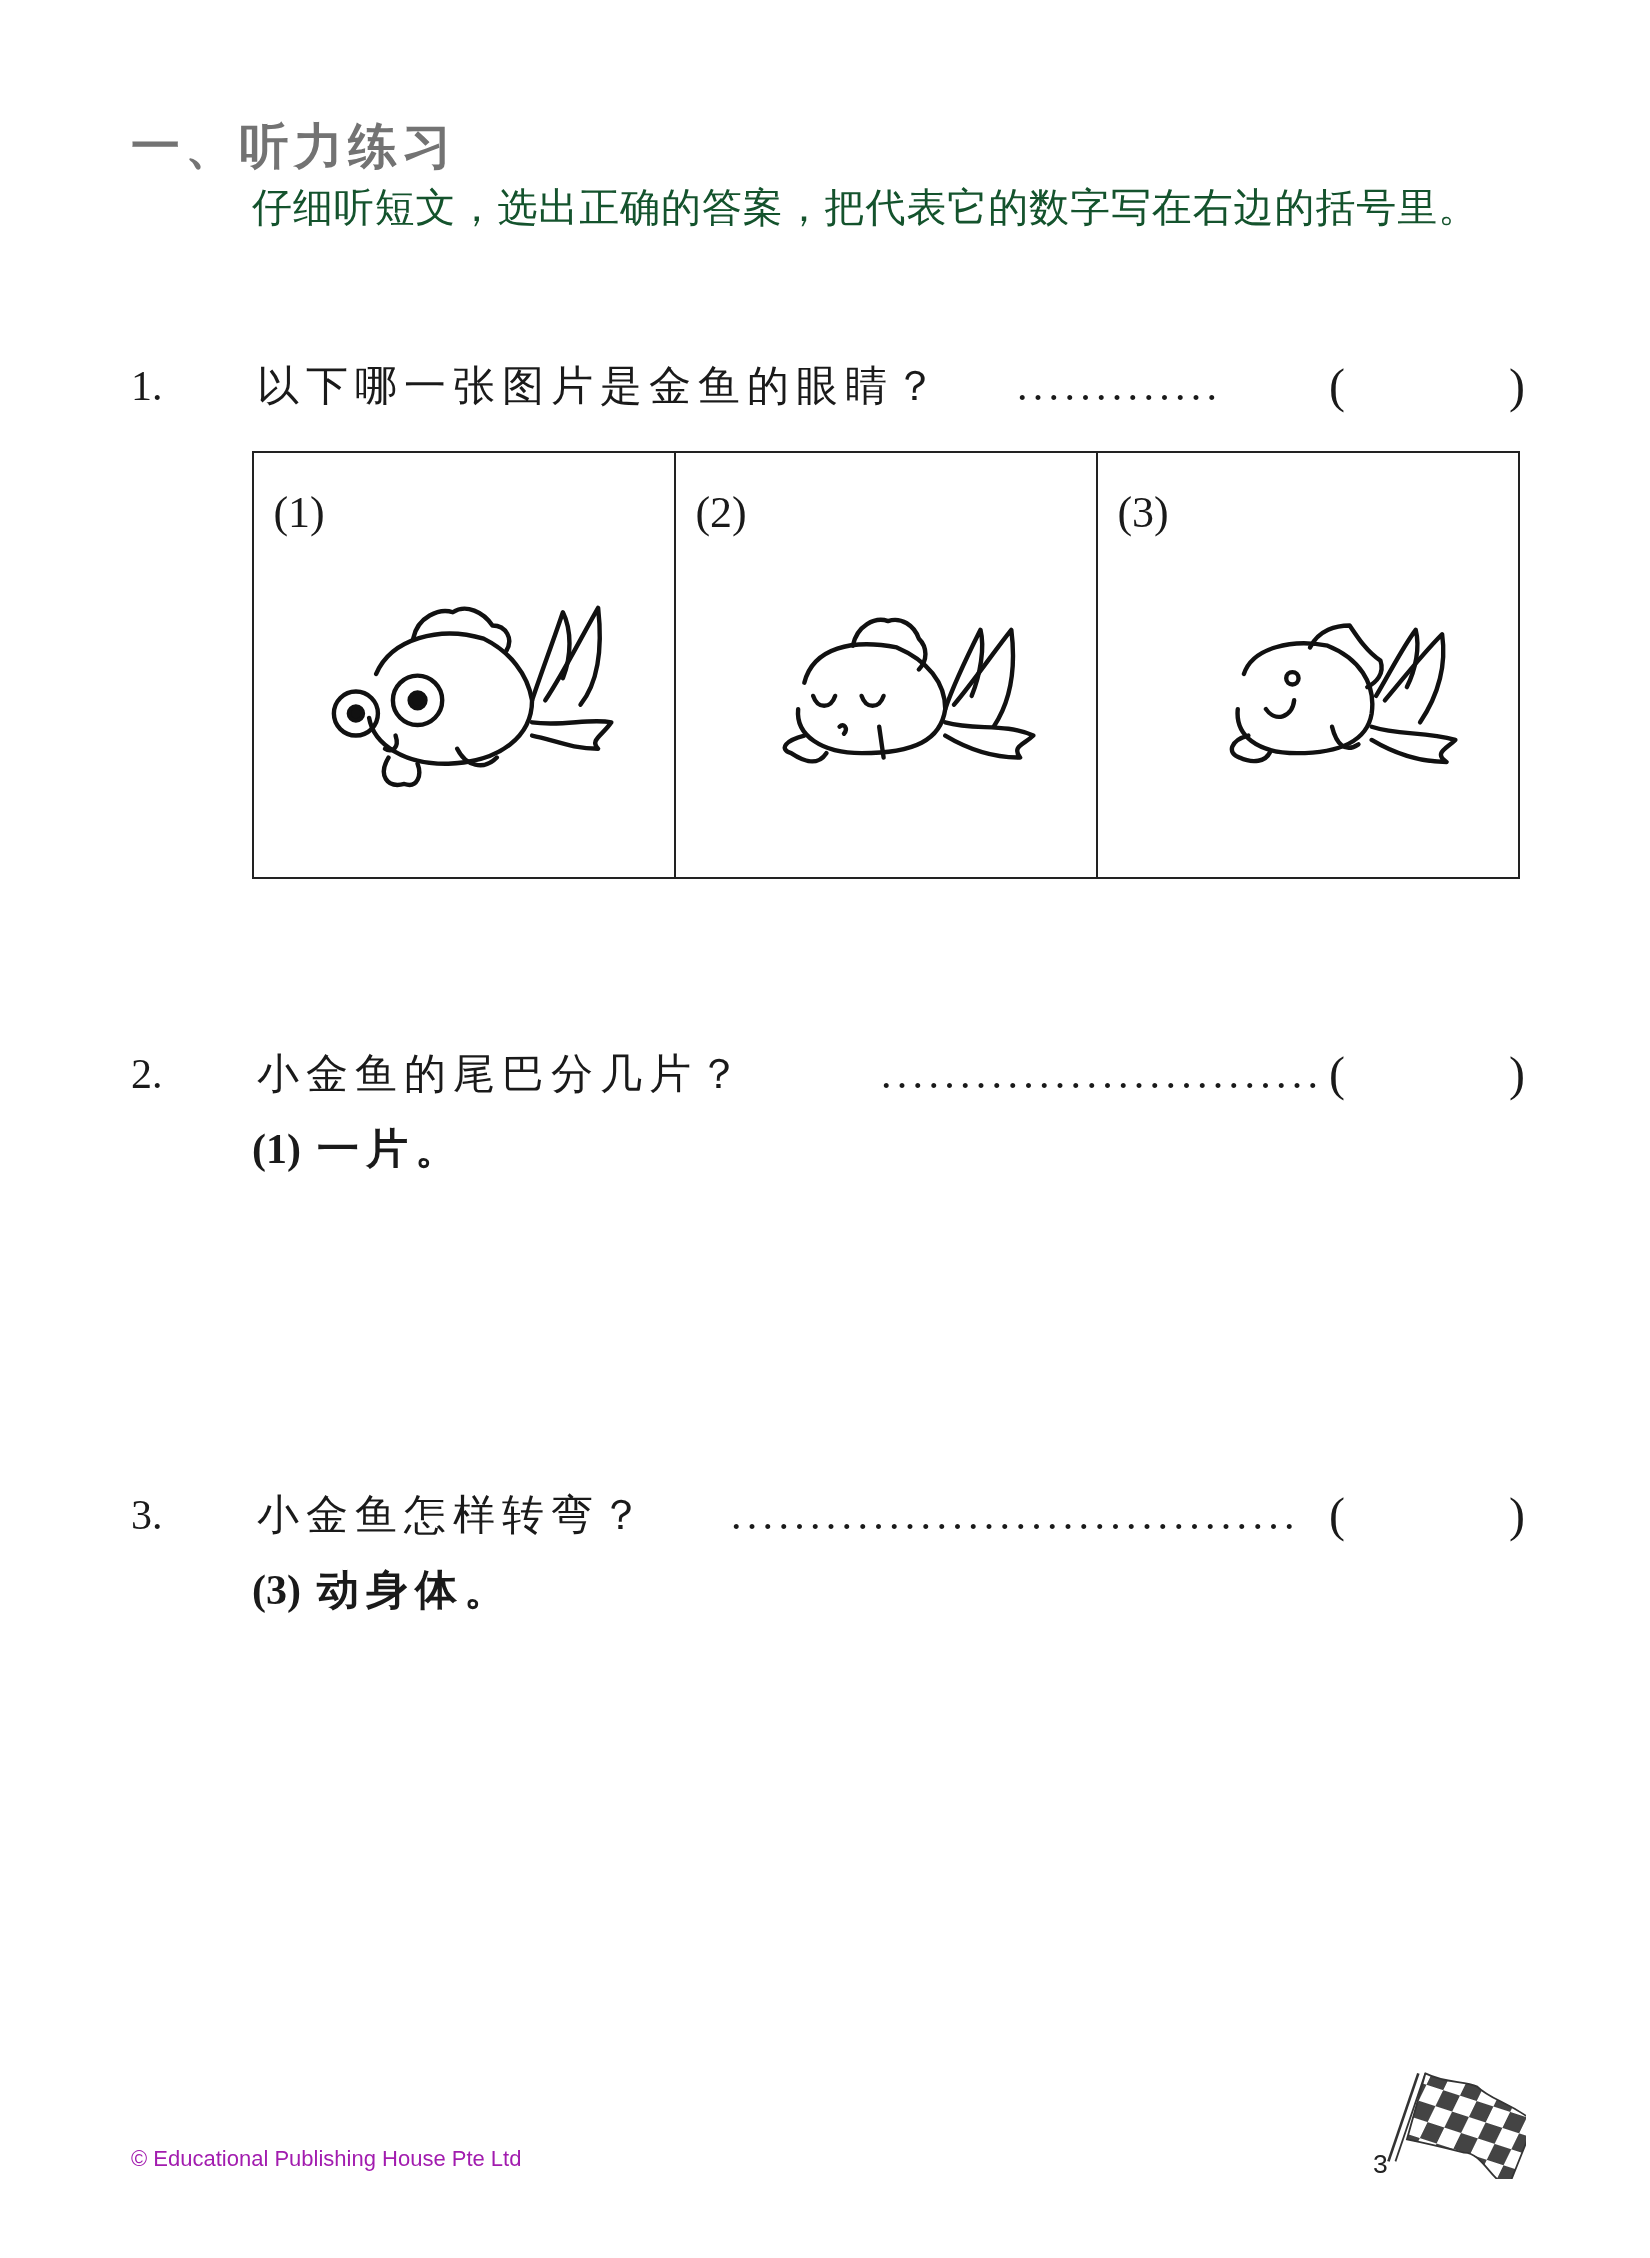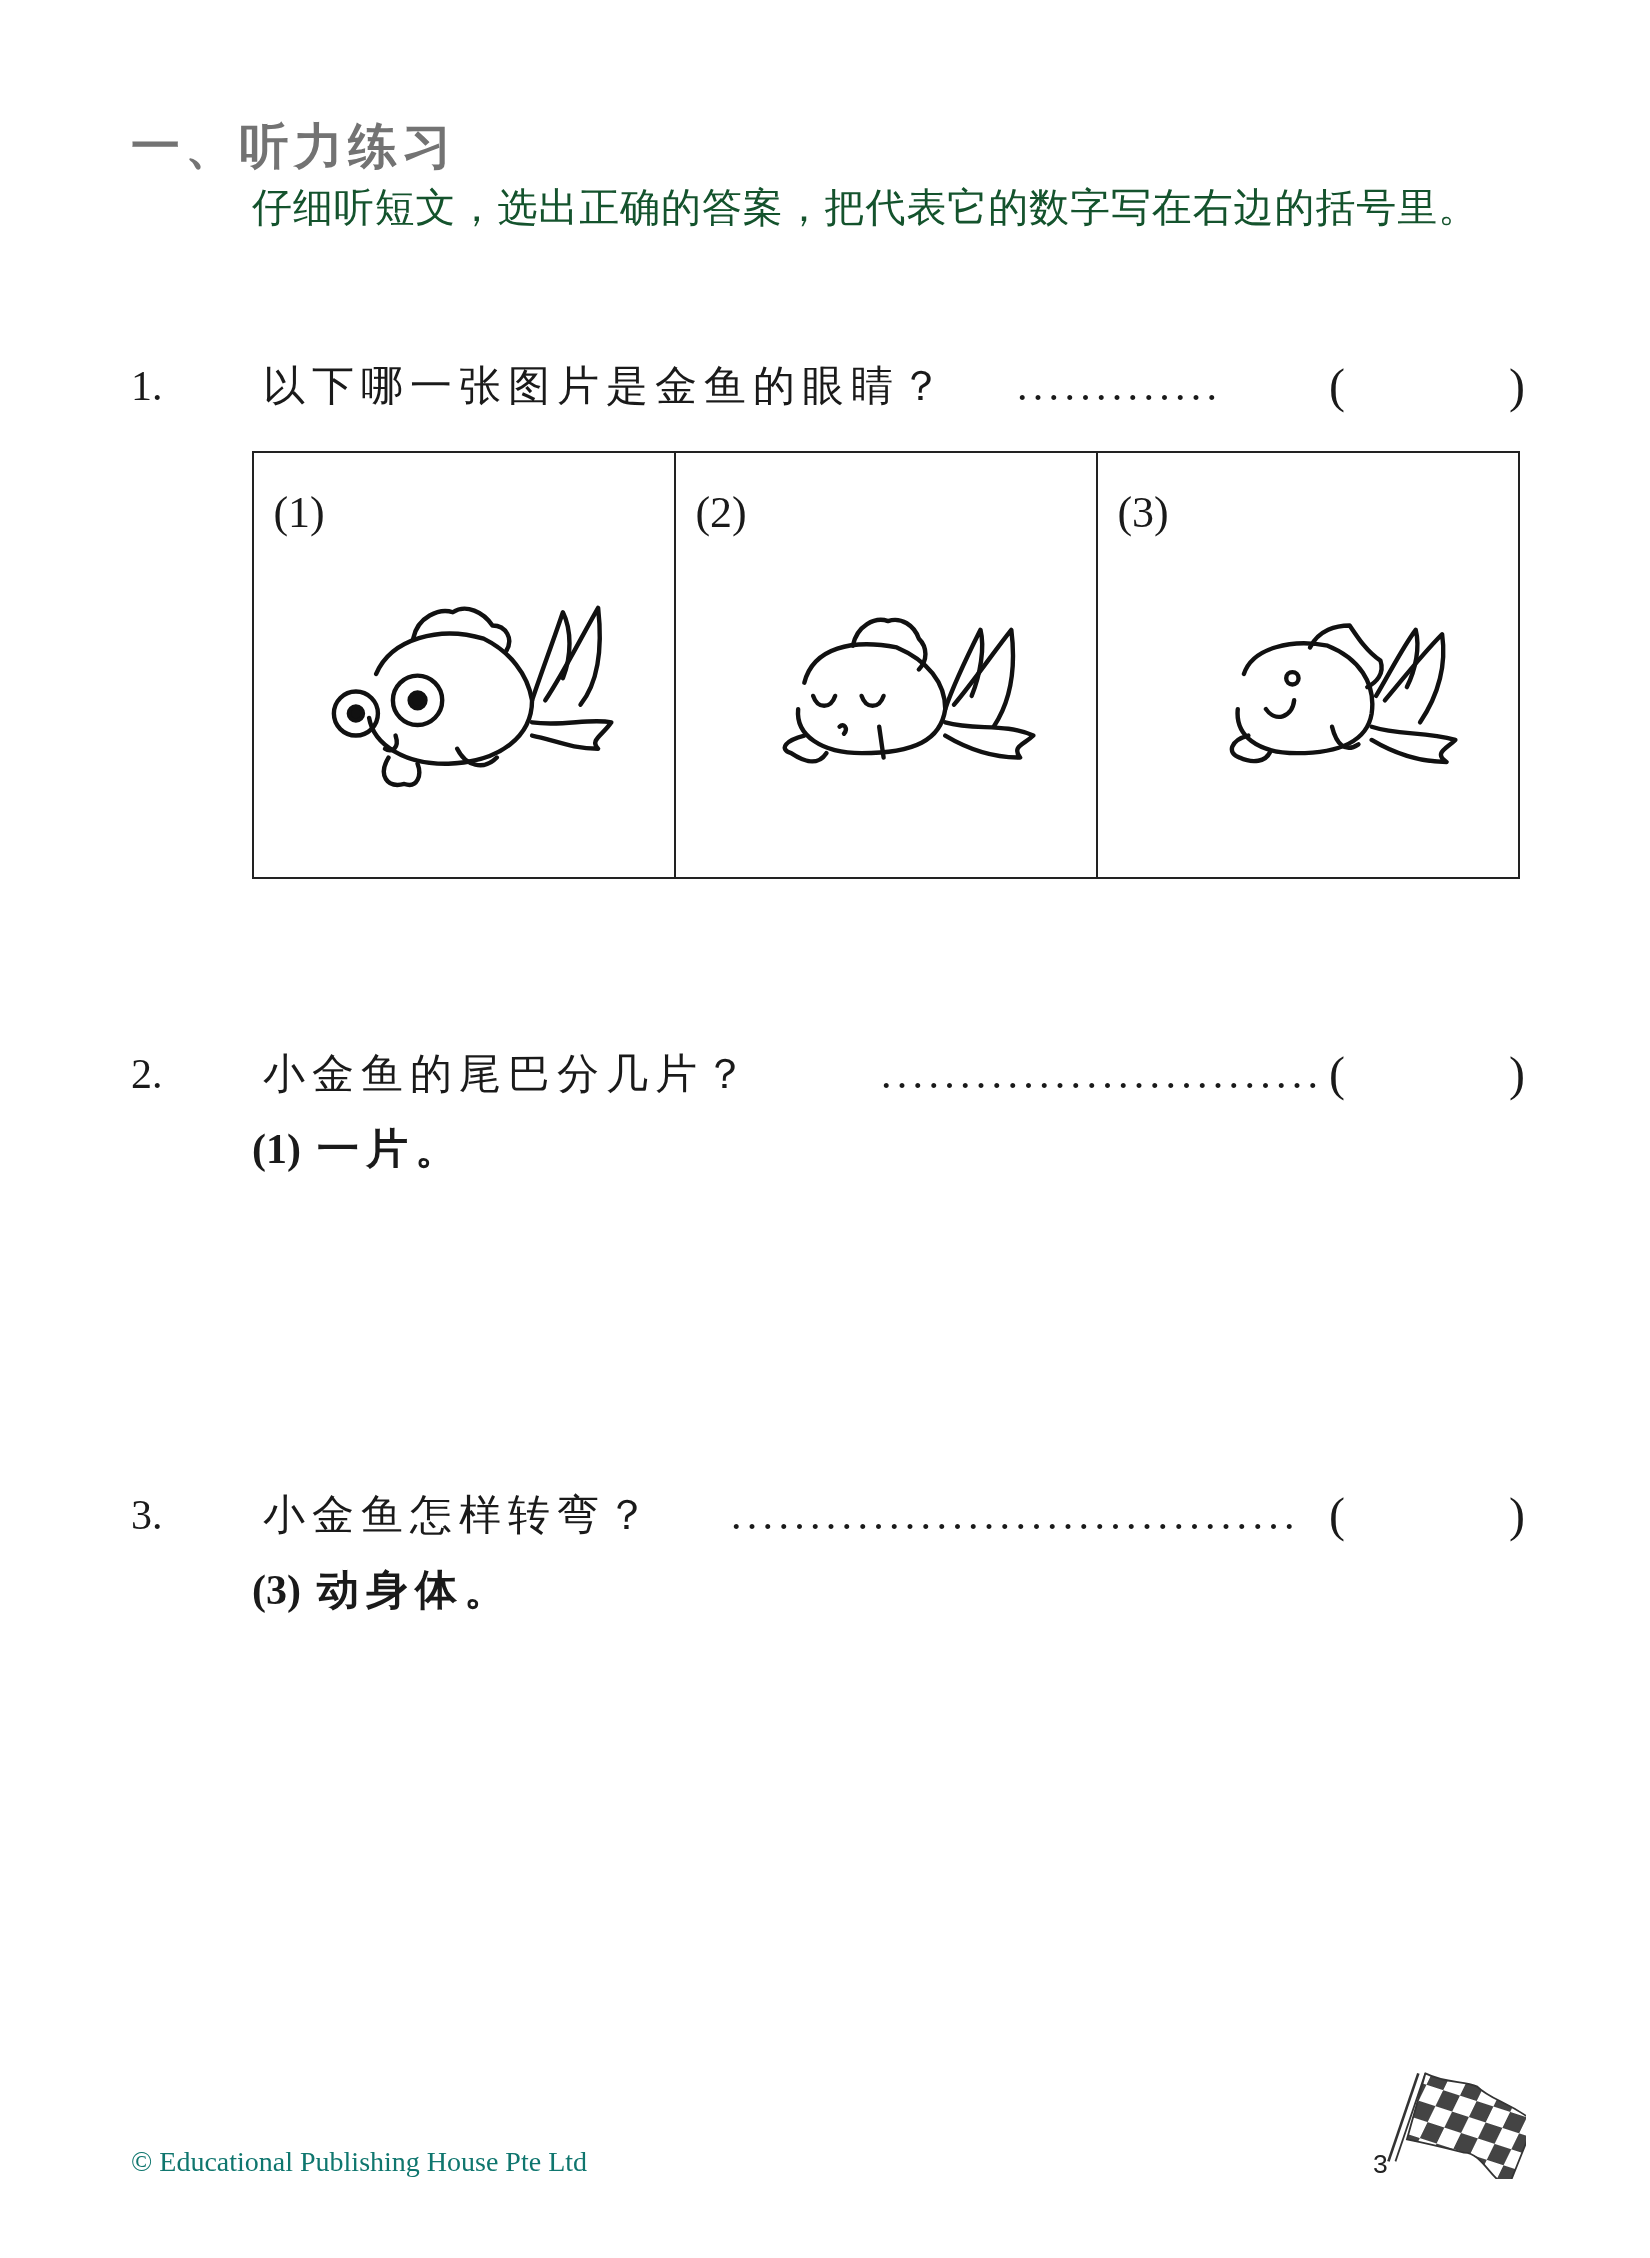--- a/index.html
+++ b/index.html
@@ -23,21 +23,21 @@
       font-size: 40px; line-height: 51px; color: #14532d;
       letter-spacing: 0.9px;
     }
 
     
     .q-row {
       left: 131px; width: 1394px; height: 62px;
       font-size: 42px; line-height: 62px; white-space: nowrap;
     }
     .q-num { position: absolute; left: 0; top: 0; width: 97px; font-family: "Liberation Serif", "DejaVu Serif", serif; }
-    .q-text { position: absolute; left: 132px; top: 0; letter-spacing: 7px; }
+    .q-text { position: absolute; left: 126px; top: 0; letter-spacing: 7px; }
     .q-leader { position: absolute; top: 0; letter-spacing: 5.3px; font-family: "Liberation Serif", serif; }
     .q-bracket {
       position: absolute; top: -3.5px; right: 0; width: 196px; height: 67px;
       font-family: "Liberation Serif", serif; font-size: 48px; line-height: 67px;
     }
     .q-bracket .lp { position: absolute; left: 0; }
     .q-bracket .rp { position: absolute; right: 0; }
     .q-bracket .answer-slot { position: absolute; left: 26.5px; right: 26.5px; top: 5.3px; bottom: 5.3px; }
 
     .options { left: 252px; font-weight: bold; }
@@ -62,22 +62,22 @@
       font-family: "Liberation Serif", serif; font-size: 44px; line-height: 49px;
     }
     .fish { position: absolute; left: 53px; top: 124px; width: 318px; height: 229px; }
     .fish path, .fish circle, .fish ellipse {
       fill: none; stroke: #111; stroke-width: 5; stroke-linecap: round; stroke-linejoin: round;
     }
 
     
     .copyright {
       left: 131px; top: 2146px;
-      font-family: Liberation Serif, serif;
-      font-size: 28px; color: #0f766e; white-space: nowrap;
+      font-family: Liberation Sans, sans-serif;
+      font-size: 22px; color: #a21caf; white-space: nowrap;
     }
     .page-number {
       left: 1373px; top: 2149px;
       font-family: "Liberation Sans", "DejaVu Sans", sans-serif;
       font-size: 26.5px; color: #222;
     }
     .flag { left: 1367px; top: 2047px; width: 159px; height: 132px; }
   </style>
 </head>
 <body>

